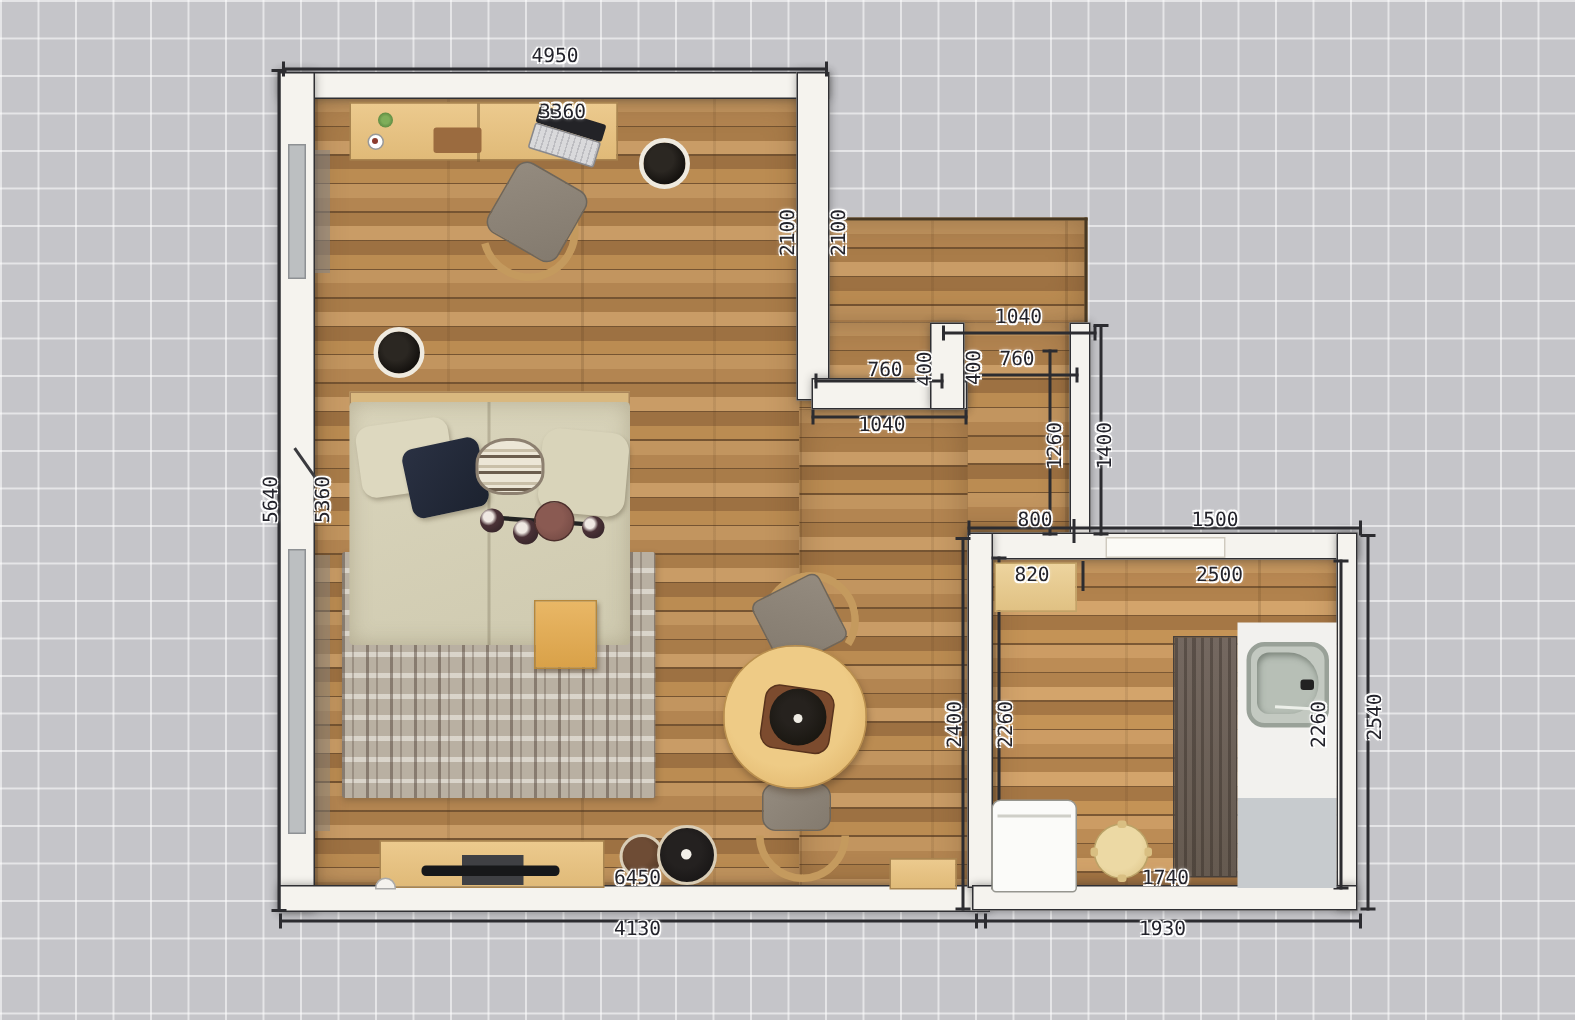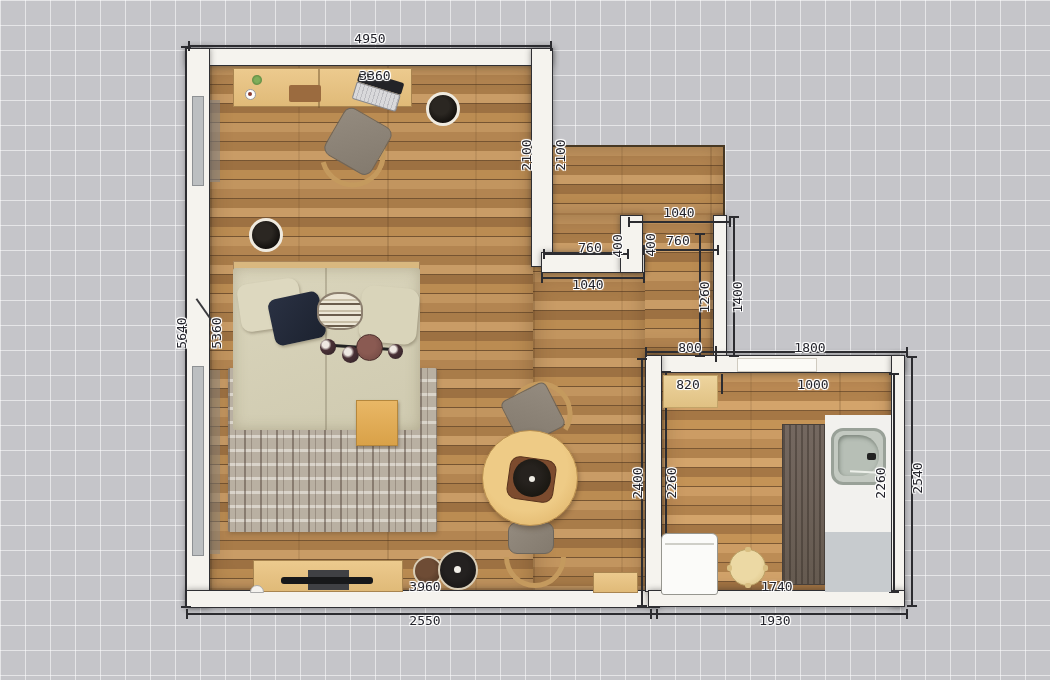--- a/index.html
+++ b/index.html
@@ -197,25 +197,25 @@
       <span class="dim-label" style="left: 590px; top: 247px; transform: translate(-50%, -50%) rotate(0deg);">760</span>
       <span class="dim-label" style="left: 617px; top: 246px; transform: translate(-50%, -50%) rotate(-90deg);">400</span>
       <span class="dim-label" style="left: 650px; top: 245px; transform: translate(-50%, -50%) rotate(-90deg);">400</span>
       <span class="dim-label" style="left: 678px; top: 240px; transform: translate(-50%, -50%) rotate(0deg);">760</span>
       <span class="dim-label" style="left: 588px; top: 284px; transform: translate(-50%, -50%) rotate(0deg);">1040</span>
       <span class="dim-label" style="left: 704px; top: 297px; transform: translate(-50%, -50%) rotate(-90deg);">1260</span>
       <span class="dim-label" style="left: 737px; top: 297px; transform: translate(-50%, -50%) rotate(-90deg);">1400</span>
       <span class="dim-label" style="left: 181px; top: 333px; transform: translate(-50%, -50%) rotate(-90deg);">5640</span>
       <span class="dim-label" style="left: 216px; top: 333px; transform: translate(-50%, -50%) rotate(-90deg);">5360</span>
       <span class="dim-label" style="left: 690px; top: 347px; transform: translate(-50%, -50%) rotate(0deg);">800</span>
-      <span class="dim-label" style="left: 810px; top: 347px; transform: translate(-50%, -50%) rotate(0deg);">1800</span>
+      <span class="dim-label" style="left: 810px; top: 347px; transform: translate(-50%, -50%) rotate(0deg);">1500</span>
       <span class="dim-label" style="left: 688px; top: 384px; transform: translate(-50%, -50%) rotate(0deg);">820</span>
-      <span class="dim-label" style="left: 813px; top: 384px; transform: translate(-50%, -50%) rotate(0deg);">1000</span>
+      <span class="dim-label" style="left: 813px; top: 384px; transform: translate(-50%, -50%) rotate(0deg);">2500</span>
       <span class="dim-label" style="left: 637px; top: 483px; transform: translate(-50%, -50%) rotate(-90deg);">2400</span>
       <span class="dim-label" style="left: 671px; top: 483px; transform: translate(-50%, -50%) rotate(-90deg);">2260</span>
       <span class="dim-label" style="left: 880px; top: 483px; transform: translate(-50%, -50%) rotate(-90deg);">2260</span>
       <span class="dim-label" style="left: 917px; top: 478px; transform: translate(-50%, -50%) rotate(-90deg);">2540</span>
-      <span class="dim-label" style="left: 425px; top: 586px; transform: translate(-50%, -50%) rotate(0deg);">3960</span>
-      <span class="dim-label" style="left: 425px; top: 620px; transform: translate(-50%, -50%) rotate(0deg);">2550</span>
+      <span class="dim-label" style="left: 425px; top: 586px; transform: translate(-50%, -50%) rotate(0deg);">6450</span>
+      <span class="dim-label" style="left: 425px; top: 620px; transform: translate(-50%, -50%) rotate(0deg);">4130</span>
       <span class="dim-label" style="left: 777px; top: 586px; transform: translate(-50%, -50%) rotate(0deg);">1740</span>
       <span class="dim-label" style="left: 775px; top: 620px; transform: translate(-50%, -50%) rotate(0deg);">1930</span>
     </div>
 </div>
 
 </body></html>

